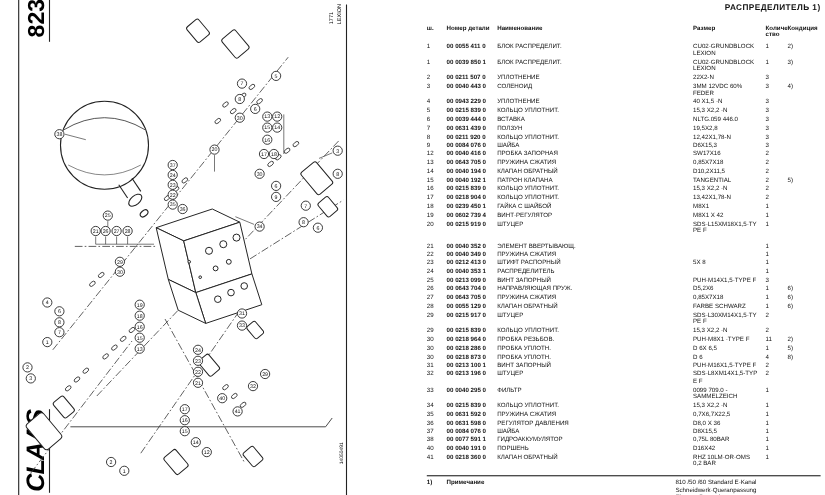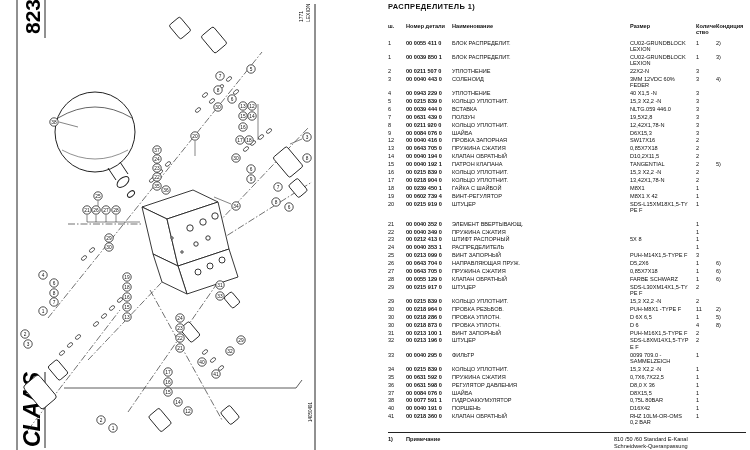--- a/index.html
+++ b/index.html
@@ -3,21 +3,21 @@
 <meta charset="utf-8">
 <style>
   html,body{margin:0;padding:0;background:#9a9a9a;}
   .sheet{position:relative;width:750px;height:450px;background:#ffffff;overflow:hidden;
          font-family:"Liberation Sans", sans-serif;color:#111;}
   
   .diagram{position:absolute;left:0;top:0;width:382px;height:450px;}
   .diagram svg{position:absolute;left:0;top:0;}
   
   .tablepanel{position:absolute;left:388px;top:2px;width:358px;}
-  .ptitle{text-align:left;font-size:7.5px;font-weight:bold;letter-spacing:.4px;margin:0 0 12px 0;}
+  .ptitle{text-align:right;font-size:7.5px;font-weight:bold;letter-spacing:.4px;margin:0 0 12px 0;}
   .thead,.trow{display:grid;grid-template-columns:16px 44px 176px 64px 18px 26px;column-gap:2px;
                font-size:5.6px;line-height:6.3px;}
   .thead{font-weight:bold;margin-bottom:4px;}
   .trow{padding-bottom:1.6px;}
   .trow.gap{margin-top:6px;}
   .c-part{font-weight:bold;white-space:nowrap;}
   .c-size{white-space:pre-line;}
   .c-qhdr{white-space:pre-line;}
   .fnrule{border-top:1.3px solid #222;margin-top:5px;padding-top:3px;}
   .fnrow{display:grid;grid-template-columns:16px 206px 1fr;column-gap:2px;

